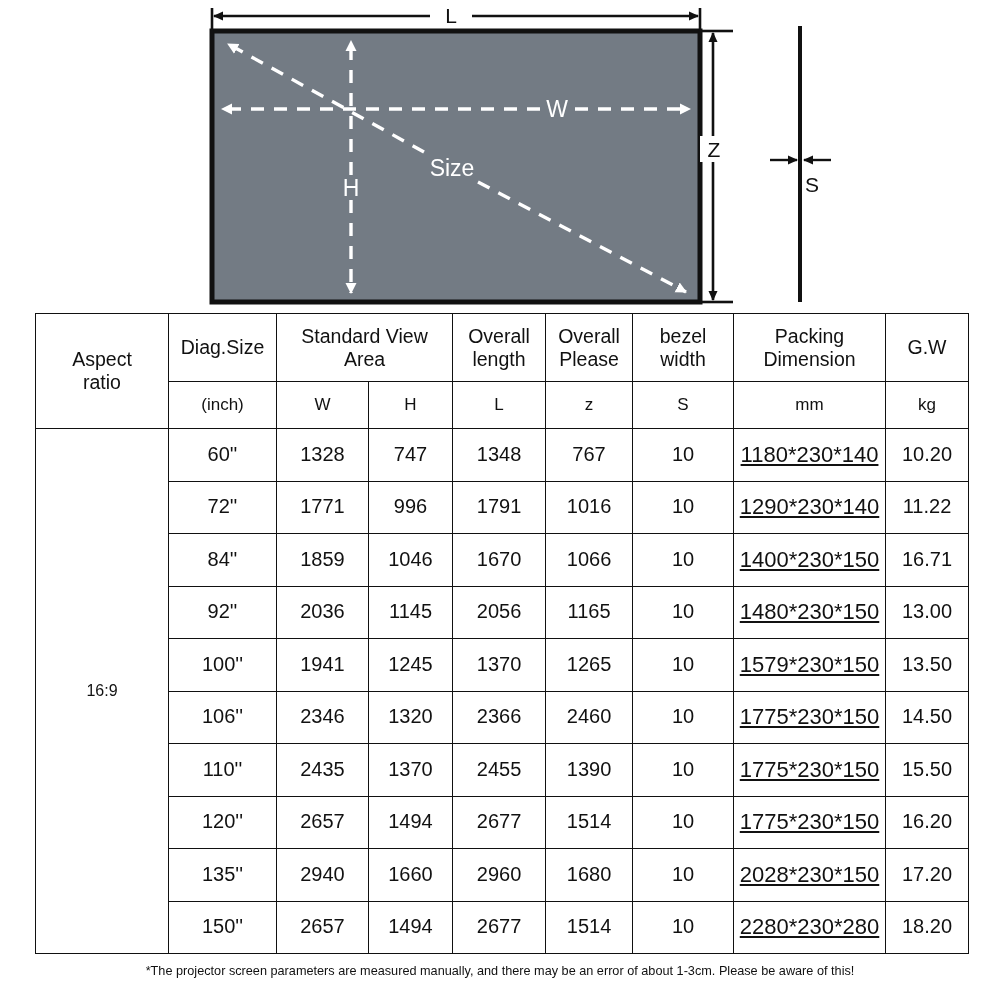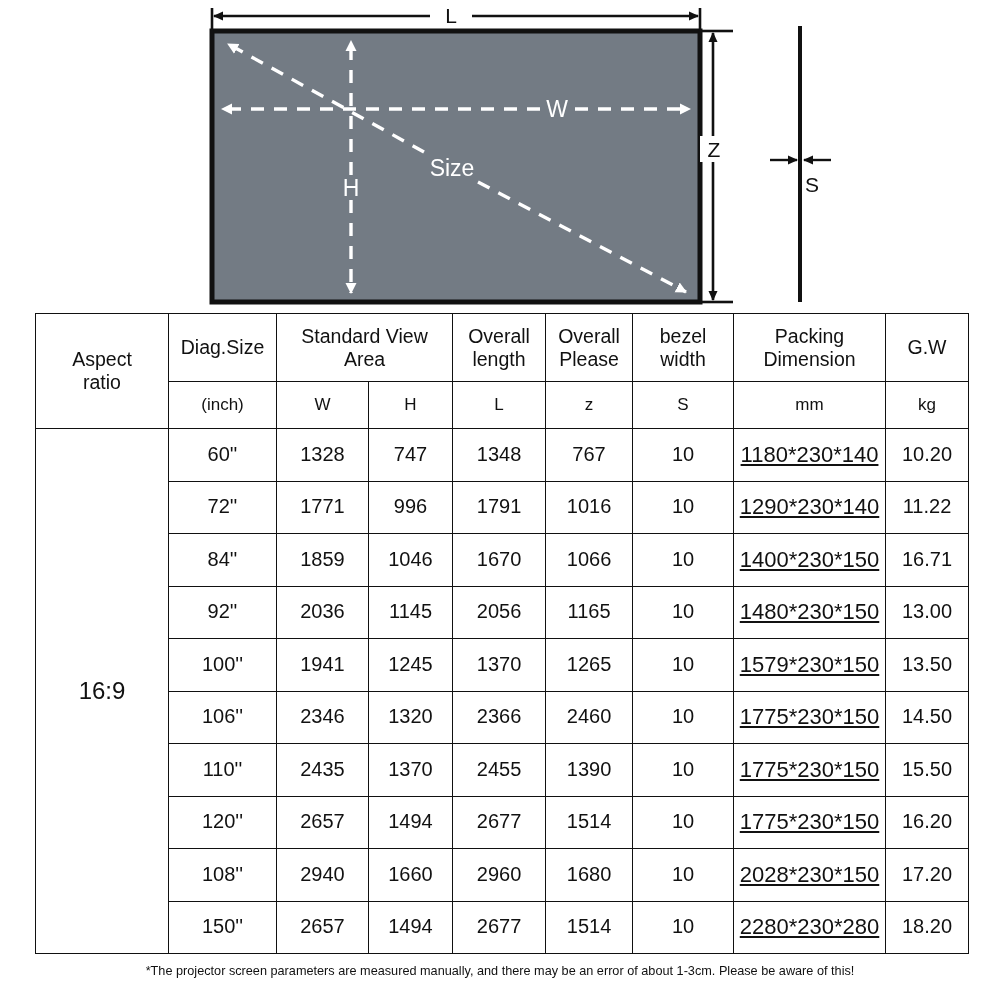--- a/index.html
+++ b/index.html
@@ -50,21 +50,21 @@
   table.spec thead th {
     font-size: 19.5px;
   }
   table.spec thead th.sub {
     font-size: 17px;
   }
   .h-top { height: 68px; }
   .h-sub { height: 47px; }
   tbody tr { height: 52.5px; }
   tbody td { font-size: 20px; }
-  td.aspect-cell { font-size: 24px; }
+  td.aspect-cell { font-size: 16px; }
   td.pack { font-size: 22px; text-decoration: underline; }
   .two-line { display: block; }
 
   
   #footnote {
     position: absolute;
     left: 0;
     top: 963px;
     width: 1000px;
     text-align: center;
@@ -256,21 +256,21 @@
           <td>120''</td>
           <td>2657</td>
           <td>1494</td>
           <td>2677</td>
           <td>1514</td>
           <td>10</td>
           <td class="pack">1775*230*150</td>
           <td>16.20</td>
         </tr>
         <tr>
-          <td>108''</td>
+          <td>135''</td>
           <td>2940</td>
           <td>1660</td>
           <td>2960</td>
           <td>1680</td>
           <td>10</td>
           <td class="pack">2028*230*150</td>
           <td>17.20</td>
         </tr>
         <tr>
           <td>150''</td>

